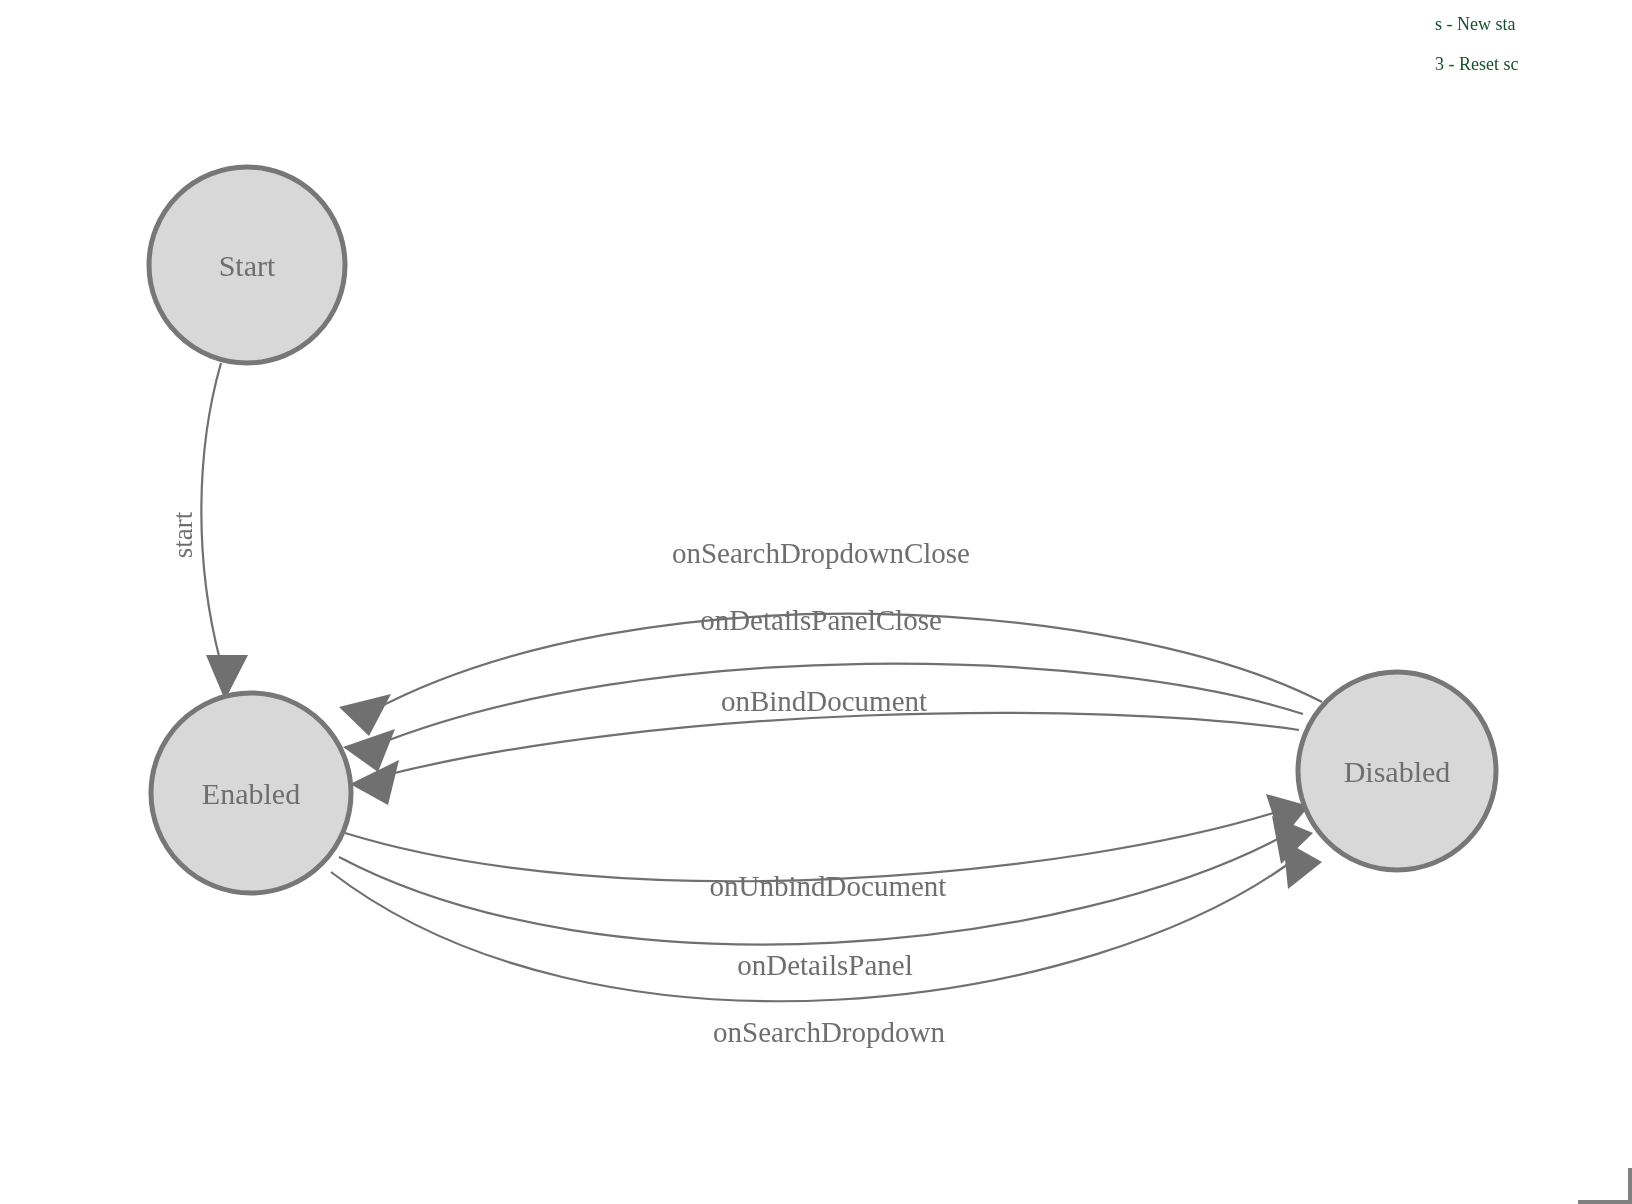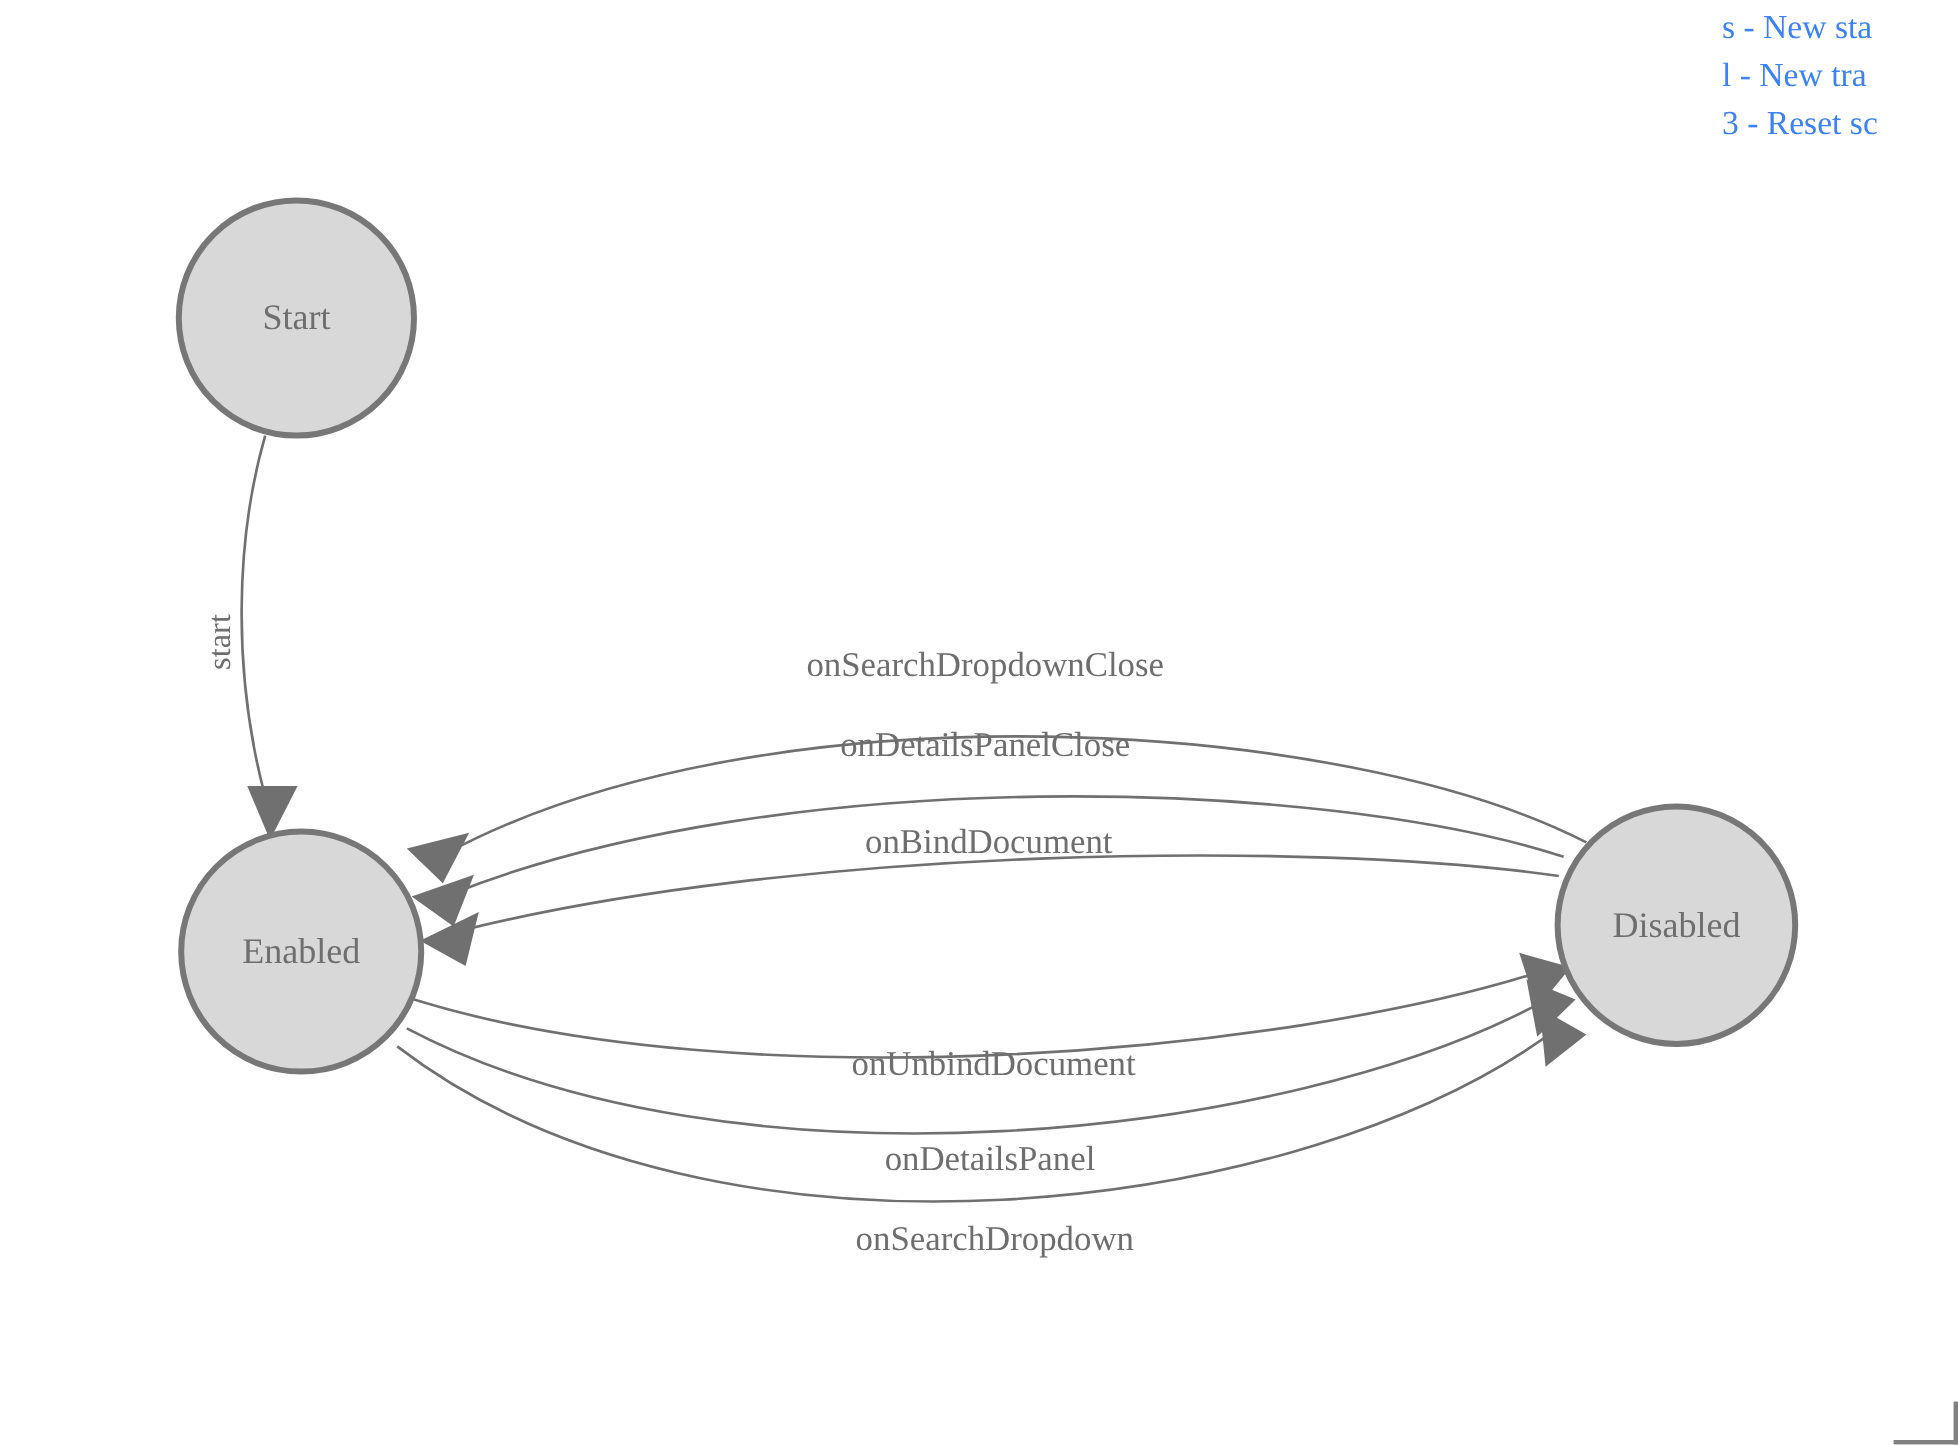--- a/index.html
+++ b/index.html
@@ -62,23 +62,23 @@
     position: absolute;
     right: 0;
     top: 0;
     width: 205px;
     overflow: hidden;
     white-space: nowrap;
     padding-top: 4px;
     box-sizing: border-box;
   }
   .help-line {
-    color: #3b82f6;
+    color: #14532d;
     font-family: "Liberation Serif", "DejaVu Serif", serif;
-    font-size: 28px;
+    font-size: 18px;
     line-height: 40px;
     white-space: nowrap;
     padding-left: 8px;
   }
   #frame-corner {
     position: absolute;
     right: 0px;
     bottom: 0px;
     width: 54px;
     height: 36px;
@@ -155,19 +155,18 @@
     <text class="edge-label" x="828" y="896">onUnbindDocument</text>
 
     <text class="edge-label" x="825" y="975">onDetailsPanel</text>
 
     <text class="edge-label" x="829" y="1042">onSearchDropdown</text>
 
   </svg>
 
   <div id="help-overlay">
     <div class="help-line">s - New sta</div>
-    <div class="help-line">l - New tra</div>
     <div class="help-line">3 - Reset sc</div>
   </div>
 
   <div id="frame-corner"></div>
 
 </div>
 
 </body></html>

